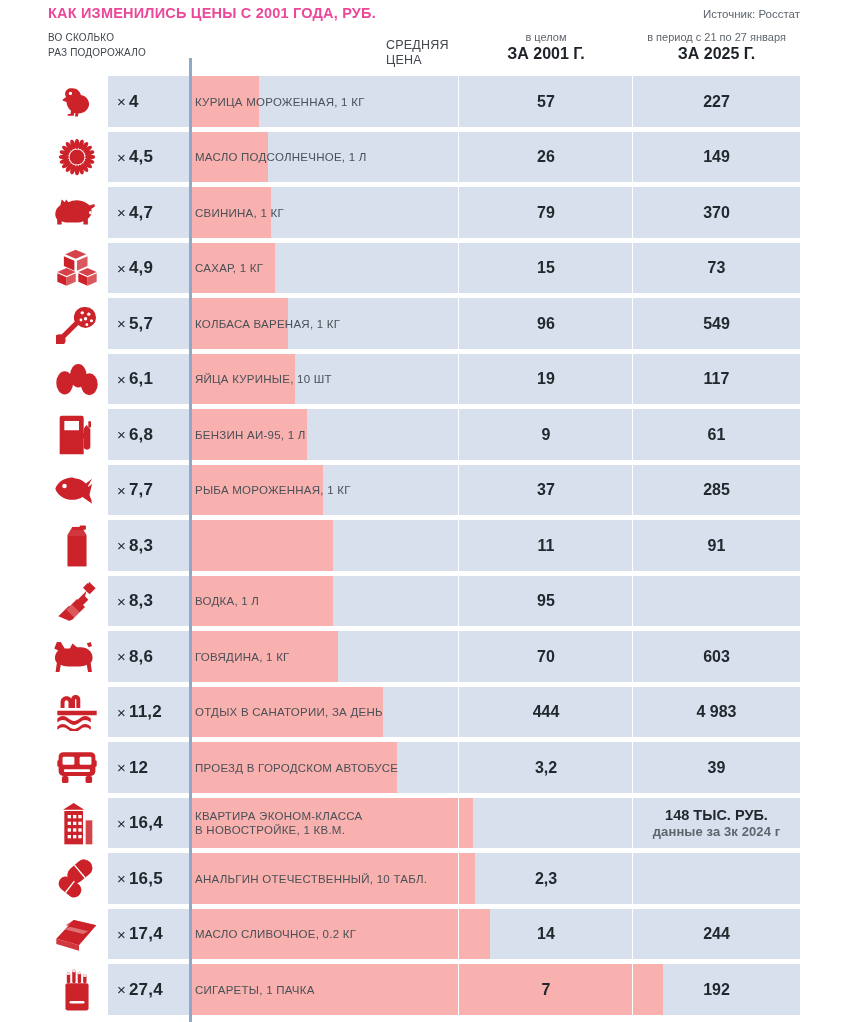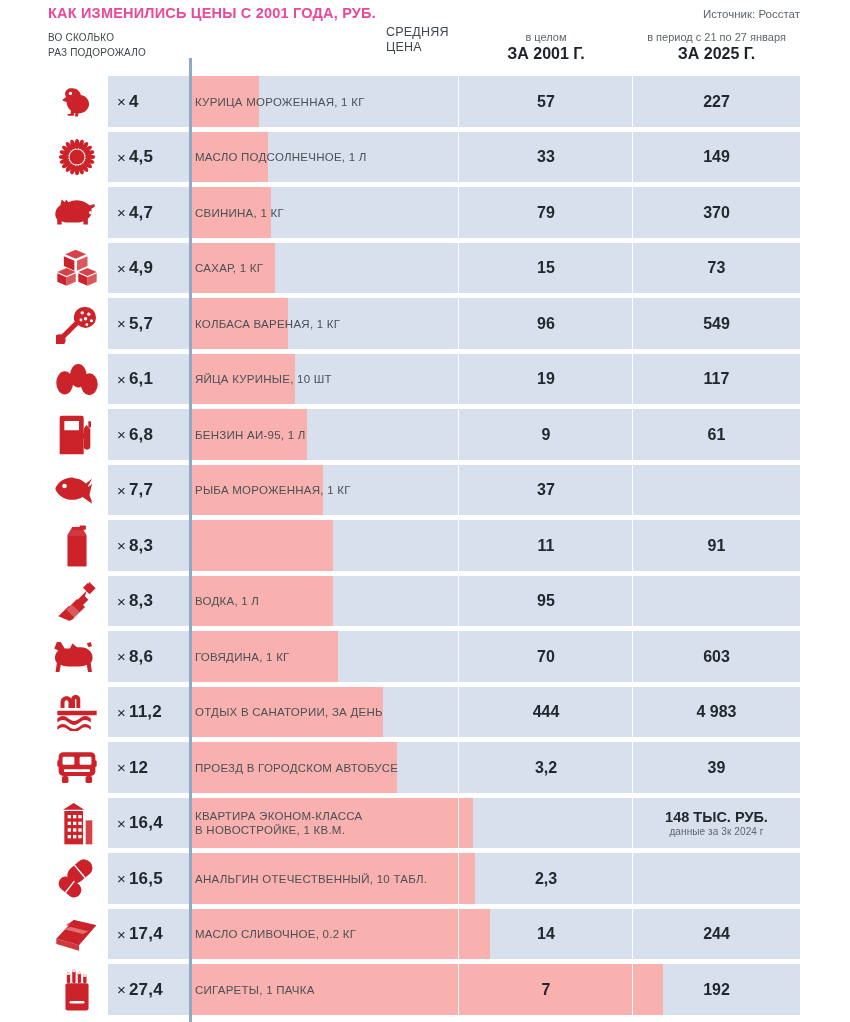--- a/index.html
+++ b/index.html
@@ -21,21 +21,21 @@
   .source{
     position:absolute;right:50px;top:8px;
     font-size:11.5px;color:#5e656d;white-space:nowrap;
   }
   
   .hdr-left{
     position:absolute;left:48px;top:30px;width:150px;
     font-size:10px;line-height:15px;color:#41474e;letter-spacing:0.2px;
   }
   .hdr-avg{
-    position:absolute;left:386px;top:25px;width:70px;
+    position:absolute;left:386px;top:38px;width:70px;
     font-size:12.5px;line-height:15px;color:#41474e;letter-spacing:0.2px;
   }
   .hdr-col{position:absolute;text-align:center;}
   .hdr-col .small{font-size:11px;color:#5e656d;display:block;line-height:13px;}
   .hdr-col .big{font-size:16px;font-weight:bold;color:#1d2228;display:block;line-height:19px;white-space:nowrap;}
   #hdr-2001{left:459px;top:31px;width:174px;}
   #hdr-2025{left:633px;top:31px;width:167px;}
 
   
   #rows{position:absolute;left:0;top:74px;width:850px;}
@@ -74,21 +74,21 @@
   .v2001{
     position:absolute;left:459px;top:0;width:174px;height:55.5px;
     display:flex;align-items:center;justify-content:center;
     font-size:16px;font-weight:bold;color:#23282e;
   }
   .v2025{
     position:absolute;left:633px;top:0;width:167px;height:55.5px;
     display:flex;flex-direction:column;align-items:center;justify-content:center;
     font-size:16px;font-weight:bold;color:#23282e;
   }
-  .v2025 .note{font-size:10px;font-weight:normal;color:#5e656d;margin-top:1px;letter-spacing:0.1px;}
+  .v2025 .note{font-size:13px;font-weight:bold;color:#5e656d;margin-top:1px;letter-spacing:0.1px;}
   .v2001.thous,.v2025.thous{font-size:14.5px;}
   
   #axis{
     position:absolute;left:189px;top:58px;width:2.5px;height:964px;
     background:#8fa9c6;
   }
   .colsep{position:absolute;top:74px;width:1px;height:948px;background:#ffffff;}
 </style>
 </head>
 <body>
@@ -179,21 +179,21 @@
             <ellipse cx="49.0" cy="19.7" rx="8" ry="3.6" transform="rotate(324 49.0 19.7)"></ellipse>
             <ellipse cx="52.0" cy="25.5" rx="8" ry="3.6" transform="rotate(342 52.0 25.5)"></ellipse>
           </g>
         </svg>
       </div>
       <div class="mult">
         <span class="times">×</span>
         <span>4,5</span>
       </div>
       <div class="label">МАСЛО ПОДСОЛНЕЧНОЕ, 1 Л</div>
-      <div class="v2001">33</div>
+      <div class="v2001">26</div>
       <div class="v2025">
         <span>149</span>
       </div>
     </div>
     <div class="row">
       <div class="rowinner">
         <div class="cellband band-mult"></div>
         <div class="cellband band-name"></div>
         <div class="cellband band-2001"></div>
         <div class="cellband band-2025"></div>
@@ -341,20 +341,23 @@
           <circle cx="16" cy="17" r="3.4" fill="#fff"></circle>
           <path d="M58 6l-12 9 4 5 8-14zM58 40l-12-9 4-5 8 14z"></path>
         </svg>
       </div>
       <div class="mult">
         <span class="times">×</span>
         <span>7,7</span>
       </div>
       <div class="label">РЫБА МОРОЖЕННАЯ, 1 КГ</div>
       <div class="v2001">37</div>
+      <div class="v2025">
+        <span>285</span>
+      </div>
     </div>
     <div class="row">
       <div class="rowinner">
         <div class="cellband band-mult"></div>
         <div class="cellband band-name"></div>
         <div class="cellband band-2001"></div>
         <div class="cellband band-2025"></div>
         <div class="bar" style="width: 143.175px;"></div>
       </div>
       <div class="icon">

